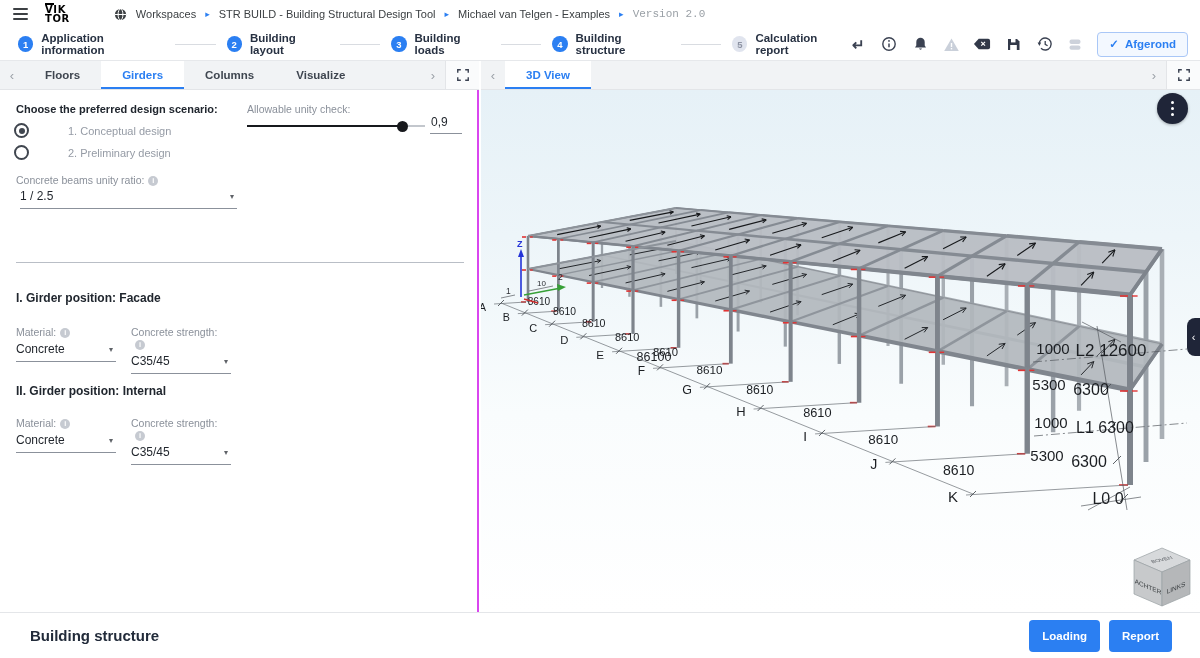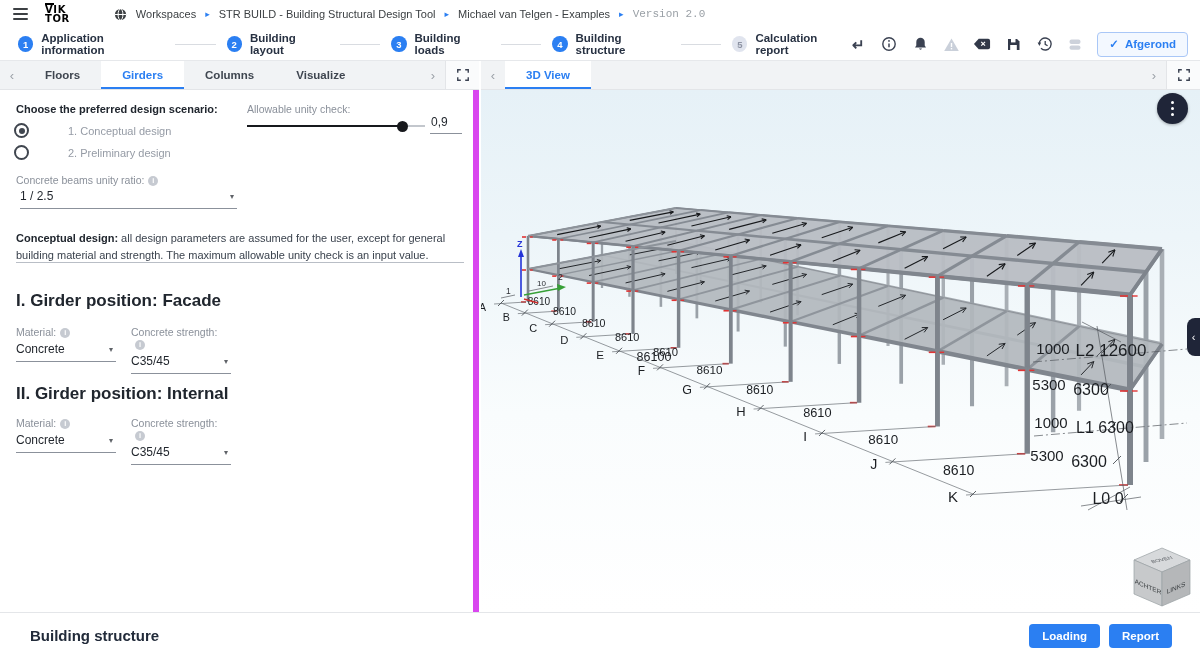--- a/index.html
+++ b/index.html
@@ -42,59 +42,59 @@
   .tchev{width:24px;display:flex;align-items:center;justify-content:center;color:#9ba1a8;font-size:13px;cursor:pointer;}
   .tab{display:flex;align-items:center;justify-content:center;padding:0 21px;font-size:11.5px;
        font-weight:bold;color:#3f4650;position:relative;cursor:pointer;}
   .tab.active{background:#fff;color:#2b7ff2;}
   .tab.active:after{content:"";position:absolute;left:0;right:0;bottom:0;height:2.5px;background:#2b7ff2;}
   .tspacer{flex:1;}
   .fsbtn{width:33px;background:#fafbfc;border-left:1px solid #e3e5e8;display:flex;align-items:center;
          justify-content:center;cursor:pointer;}
   
   .lp{position:absolute;left:0;top:90px;width:479px;height:522px;background:#fff;
-      border-right:6px solid #d946ef;box-sizing:border-box;}
+      border-right:2px solid #d946ef;box-sizing:border-box;}
   .abs{position:absolute;}
   .flabel{font-size:11px;font-weight:bold;color:#20262e;}
   .glabel{font-size:10.5px;color:#8a909a;}
   .infodot{display:inline-block;width:10px;height:10px;border-radius:50%;background:#c6cad1;color:#fff;
            font-size:7.5px;text-align:center;line-height:10px;font-weight:bold;margin-left:4px;vertical-align:1px;}
   .rrow{display:flex;align-items:center;gap:10px;cursor:pointer;}
   .rdo{width:15px;height:15px;border:2px solid #40464f;border-radius:50%;box-sizing:border-box;position:relative;flex:none;}
   .rdo.sel:after{content:"";position:absolute;left:2.5px;top:2.5px;width:6px;height:6px;border-radius:50%;background:#40464f;}
   .rlabel{font-size:11px;color:#959ba5;margin-left:29px;}
   .dd{cursor:pointer;}
   .ddval{font-size:12px;color:#1f242b;padding:2px 0 5px;border-bottom:1px solid #8b919b;position:relative;}
   .caret{position:absolute;right:3px;top:5px;font-size:8px;color:#5f6368;}
   .slider{position:relative;height:14px;cursor:pointer;}
   .strack{position:absolute;left:0;right:0;top:6px;height:2px;background:#c3c7cd;}
   .sfill{position:absolute;left:0;top:6px;height:2px;width:87%;background:#17191d;}
   .sthumb{position:absolute;top:1.5px;left:calc(87% - 5px);width:11px;height:11px;border-radius:50%;background:#17191d;}
   .valbox{font-size:12px;color:#1f242b;border-bottom:1px solid #8b919b;padding:1px 1px 4px;}
   .desc{font-size:11px;color:#3a424d;line-height:1.5;}
   .desc b{color:#20262e;}
   .hline{height:1px;background:#b9bec6;}
-  .sectitle{font-size:17px;font-weight:bold;color:#20262e;}
+  .sectitle{font-size:12px;font-weight:bold;color:#20262e;}
   
   .canvas{position:absolute;left:481px;top:90px;width:719px;height:522px;
           background:linear-gradient(180deg,#e6f1f7 0%,#edf5f9 28%,#f9fcfd 62%,#ffffff 100%);}
   .canvas svg{display:block;}
   .fab{position:absolute;right:12px;top:3px;width:31px;height:31px;border-radius:50%;background:#1f2538;
        display:flex;flex-direction:column;align-items:center;justify-content:center;gap:3px;cursor:pointer;
        box-shadow:0 1px 3px rgba(0,0,0,.3);}
   .fab i{width:3px;height:3px;border-radius:50%;background:#fff;}
   .drawer{position:absolute;right:0;top:228px;width:13px;height:38px;background:#1f2538;
           border-radius:8px 0 0 8px;color:#fff;display:flex;align-items:center;justify-content:center;
           font-size:11px;cursor:pointer;}
   
   .footer{position:absolute;left:0;top:612px;width:1200px;height:46px;background:#fff;
           border-top:1px solid #e4e6e9;display:flex;align-items:center;box-sizing:border-box;}
   .ftitle{margin-left:30px;font-size:15px;font-weight:bold;color:#222b3a;}
   .fbtns{margin-left:auto;margin-right:28px;display:flex;gap:9px;}
-  .btn{height:24px;padding:0 13px;background:#2b7ff2;color:#fff;font-size:11.5px;font-weight:bold;
+  .btn{height:32px;padding:0 13px;background:#2b7ff2;color:#fff;font-size:11.5px;font-weight:bold;
        border-radius:4px;display:flex;align-items:center;cursor:pointer;}
 </style>
 </head>
 <body>
 
 <div class="app">
 
   <div class="hdr">
     <div class="burger">
         <i></i>
@@ -252,23 +252,20 @@
     <div class="abs glabel" style="left:16px;top:84px;">
       <span>Concrete beams unity ratio:</span><span class="infodot">i</span>
     </div>
     <div class="abs dd" style="left:20px;top:97px;width:217px;">
       <div class="ddval">
         <span>1 / 2.5</span>
         <span class="caret">▾</span>
       </div>
     </div>
 
-    <div class="abs desc" style="left:16px;top:140px;width:448px;">
-      <b>Conceptual design:</b><span> all design parameters are assumed for the user, except for general building material and strength. The maximum allowable unity check is an input value.</span>
-    </div>
     <div class="abs hline" style="left:16px;top:172px;width:448px;"></div>
 
     <div class="abs sectitle" style="left:16px;top:201px;">I. Girder position: Facade</div>
     <div class="abs" style="left:16px;top:236px;width:100px;">
       <div class="glabel"><span>Material:</span><span class="infodot">i</span></div>
       <div class="ddval dd" style="margin-top:2px;">
         <span>Concrete</span>
         <span class="caret">▾</span>
       </div>
     </div>

